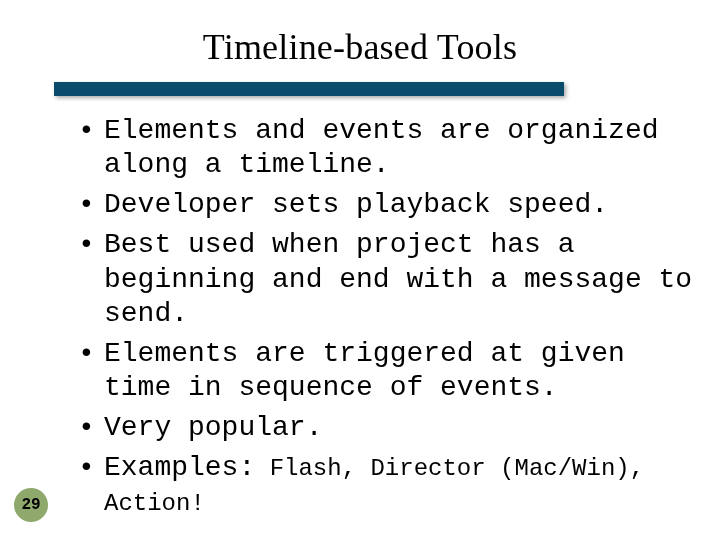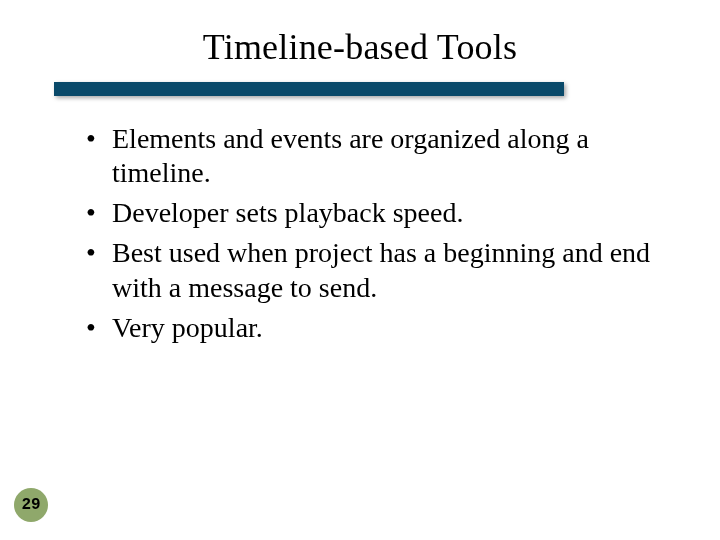--- a/index.html
+++ b/index.html
@@ -39,23 +39,24 @@
     background: #0a4a6a;
     box-shadow: 2px 2px 4px rgba(0,0,0,0.35);
   }
   .body {
     position: absolute;
     top: 114px;
     left: 74px;
     right: 18px;
   }
   ul.bullets {
-    margin: 8px;
+    margin: 0;
     padding: 0;
     list-style: none;
+    font-family: Liberation Mono, monospace;
   }
   ul.bullets > li {
     position: relative;
     padding-left: 30px;
     font-size: 28px;
     line-height: 1.22;
     margin: 0 0 6px 0;
   }
   ul.bullets > li::before {
     content: "•";
@@ -94,21 +95,23 @@
     <span class="title">Timeline-based Tools</span>
   </div>
 
   <div class="underline-bar"></div>
 
   <div class="body">
     <ul class="bullets">
       <li>Elements and events are organized along a timeline.</li>
       <li>Developer sets playback speed.</li>
       <li>Best used when project has a beginning and end with a message to send.</li>
+      <li>Elements are triggered at given time in sequence of events.</li>
       <li>Very popular.</li>
+      <li><span>Examples:</span><span class="examples-tail"> Flash, Director (Mac/Win), Action!</span></li>
     </ul>
   </div>
 
   <div class="page-badge">
     <span>29</span>
   </div>
 
 </div>
 
 </body></html>

